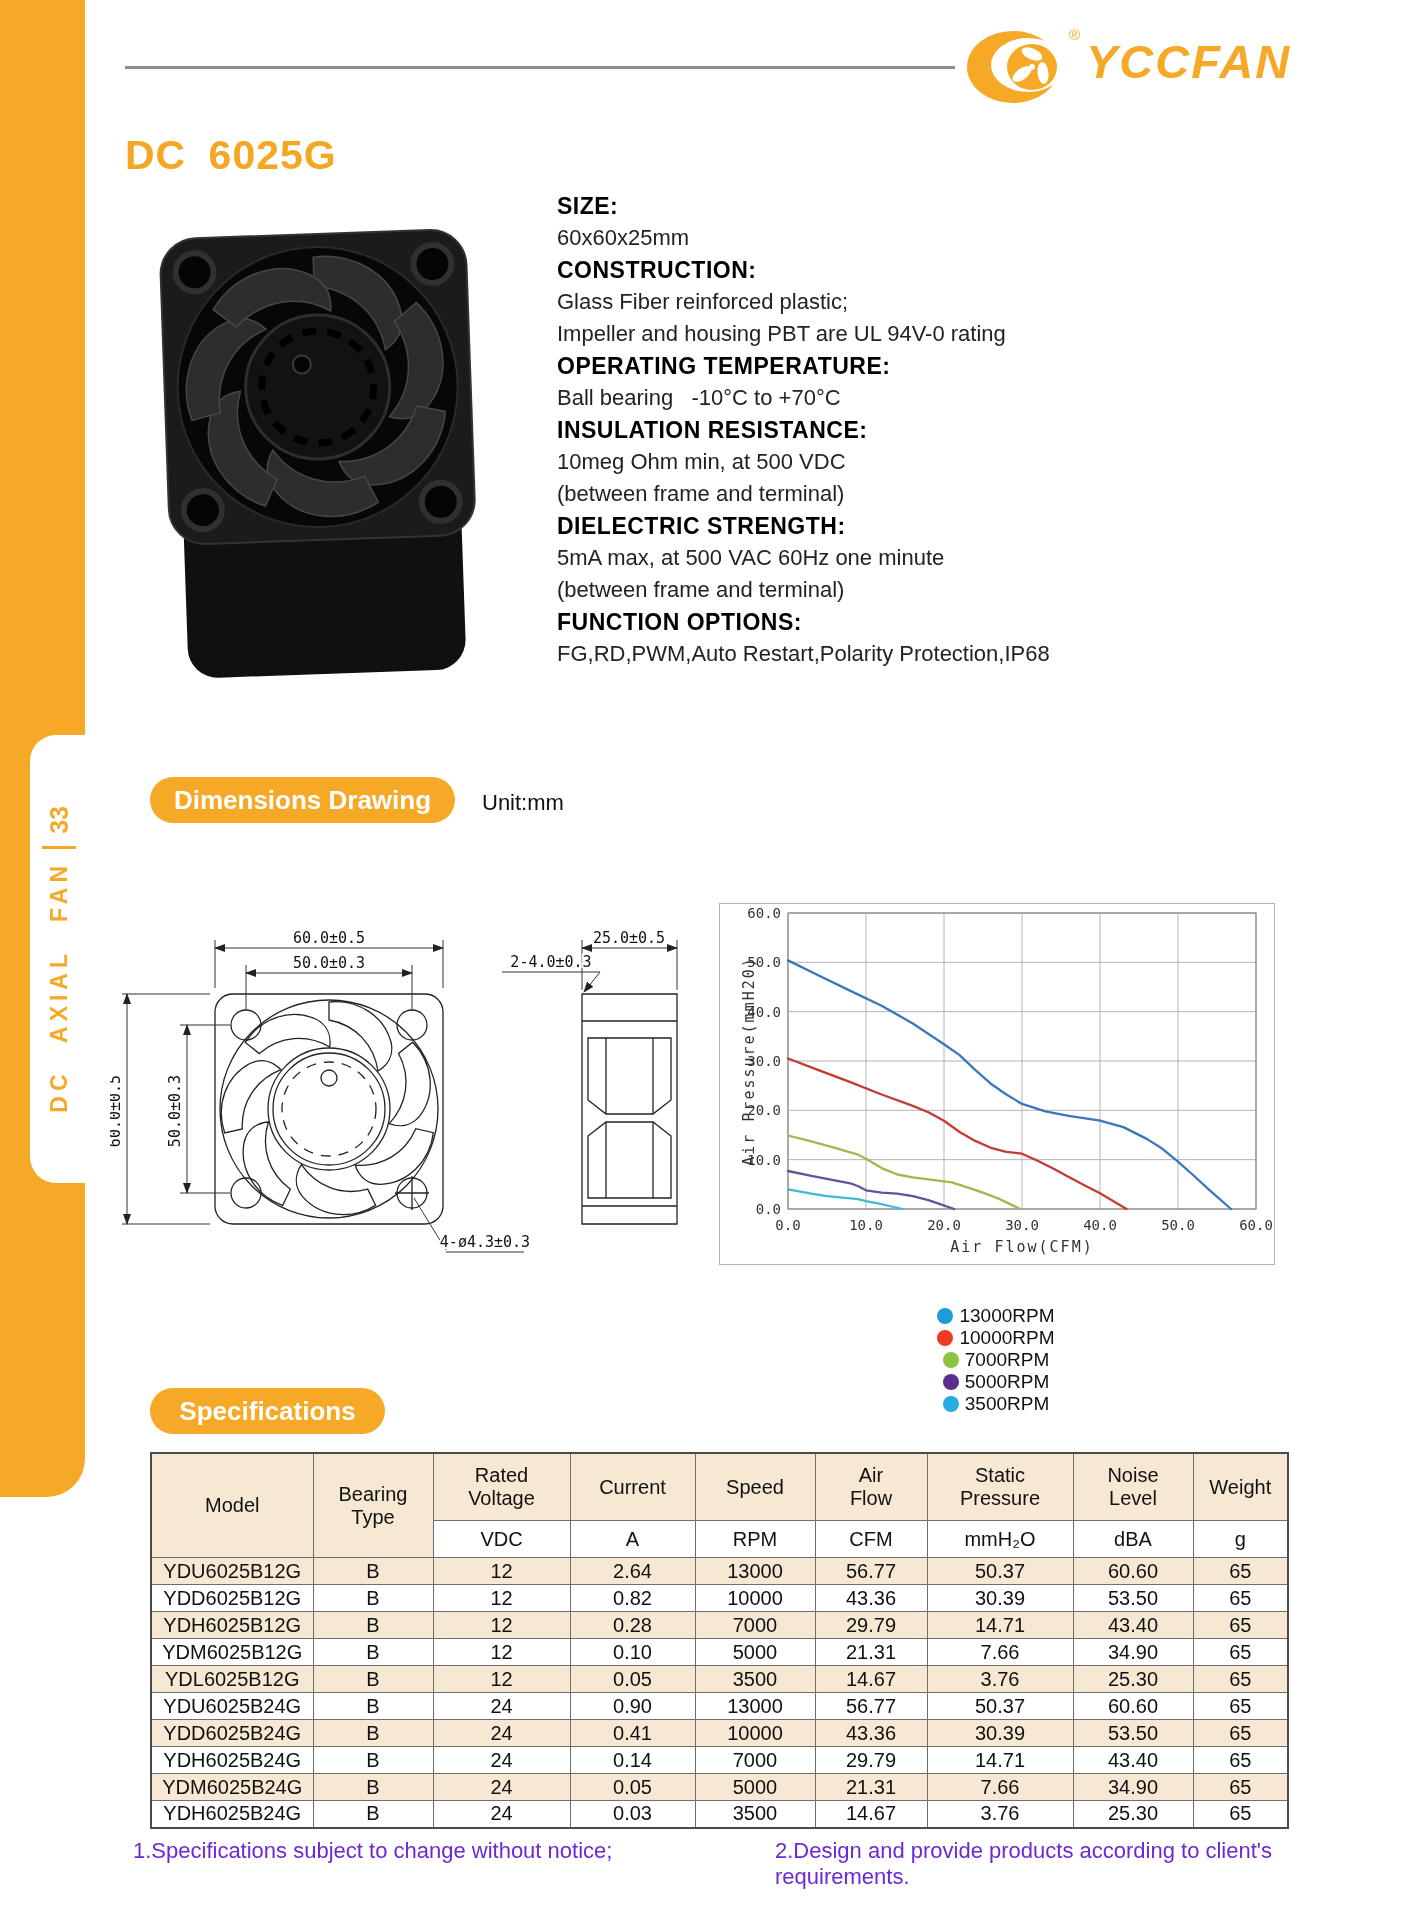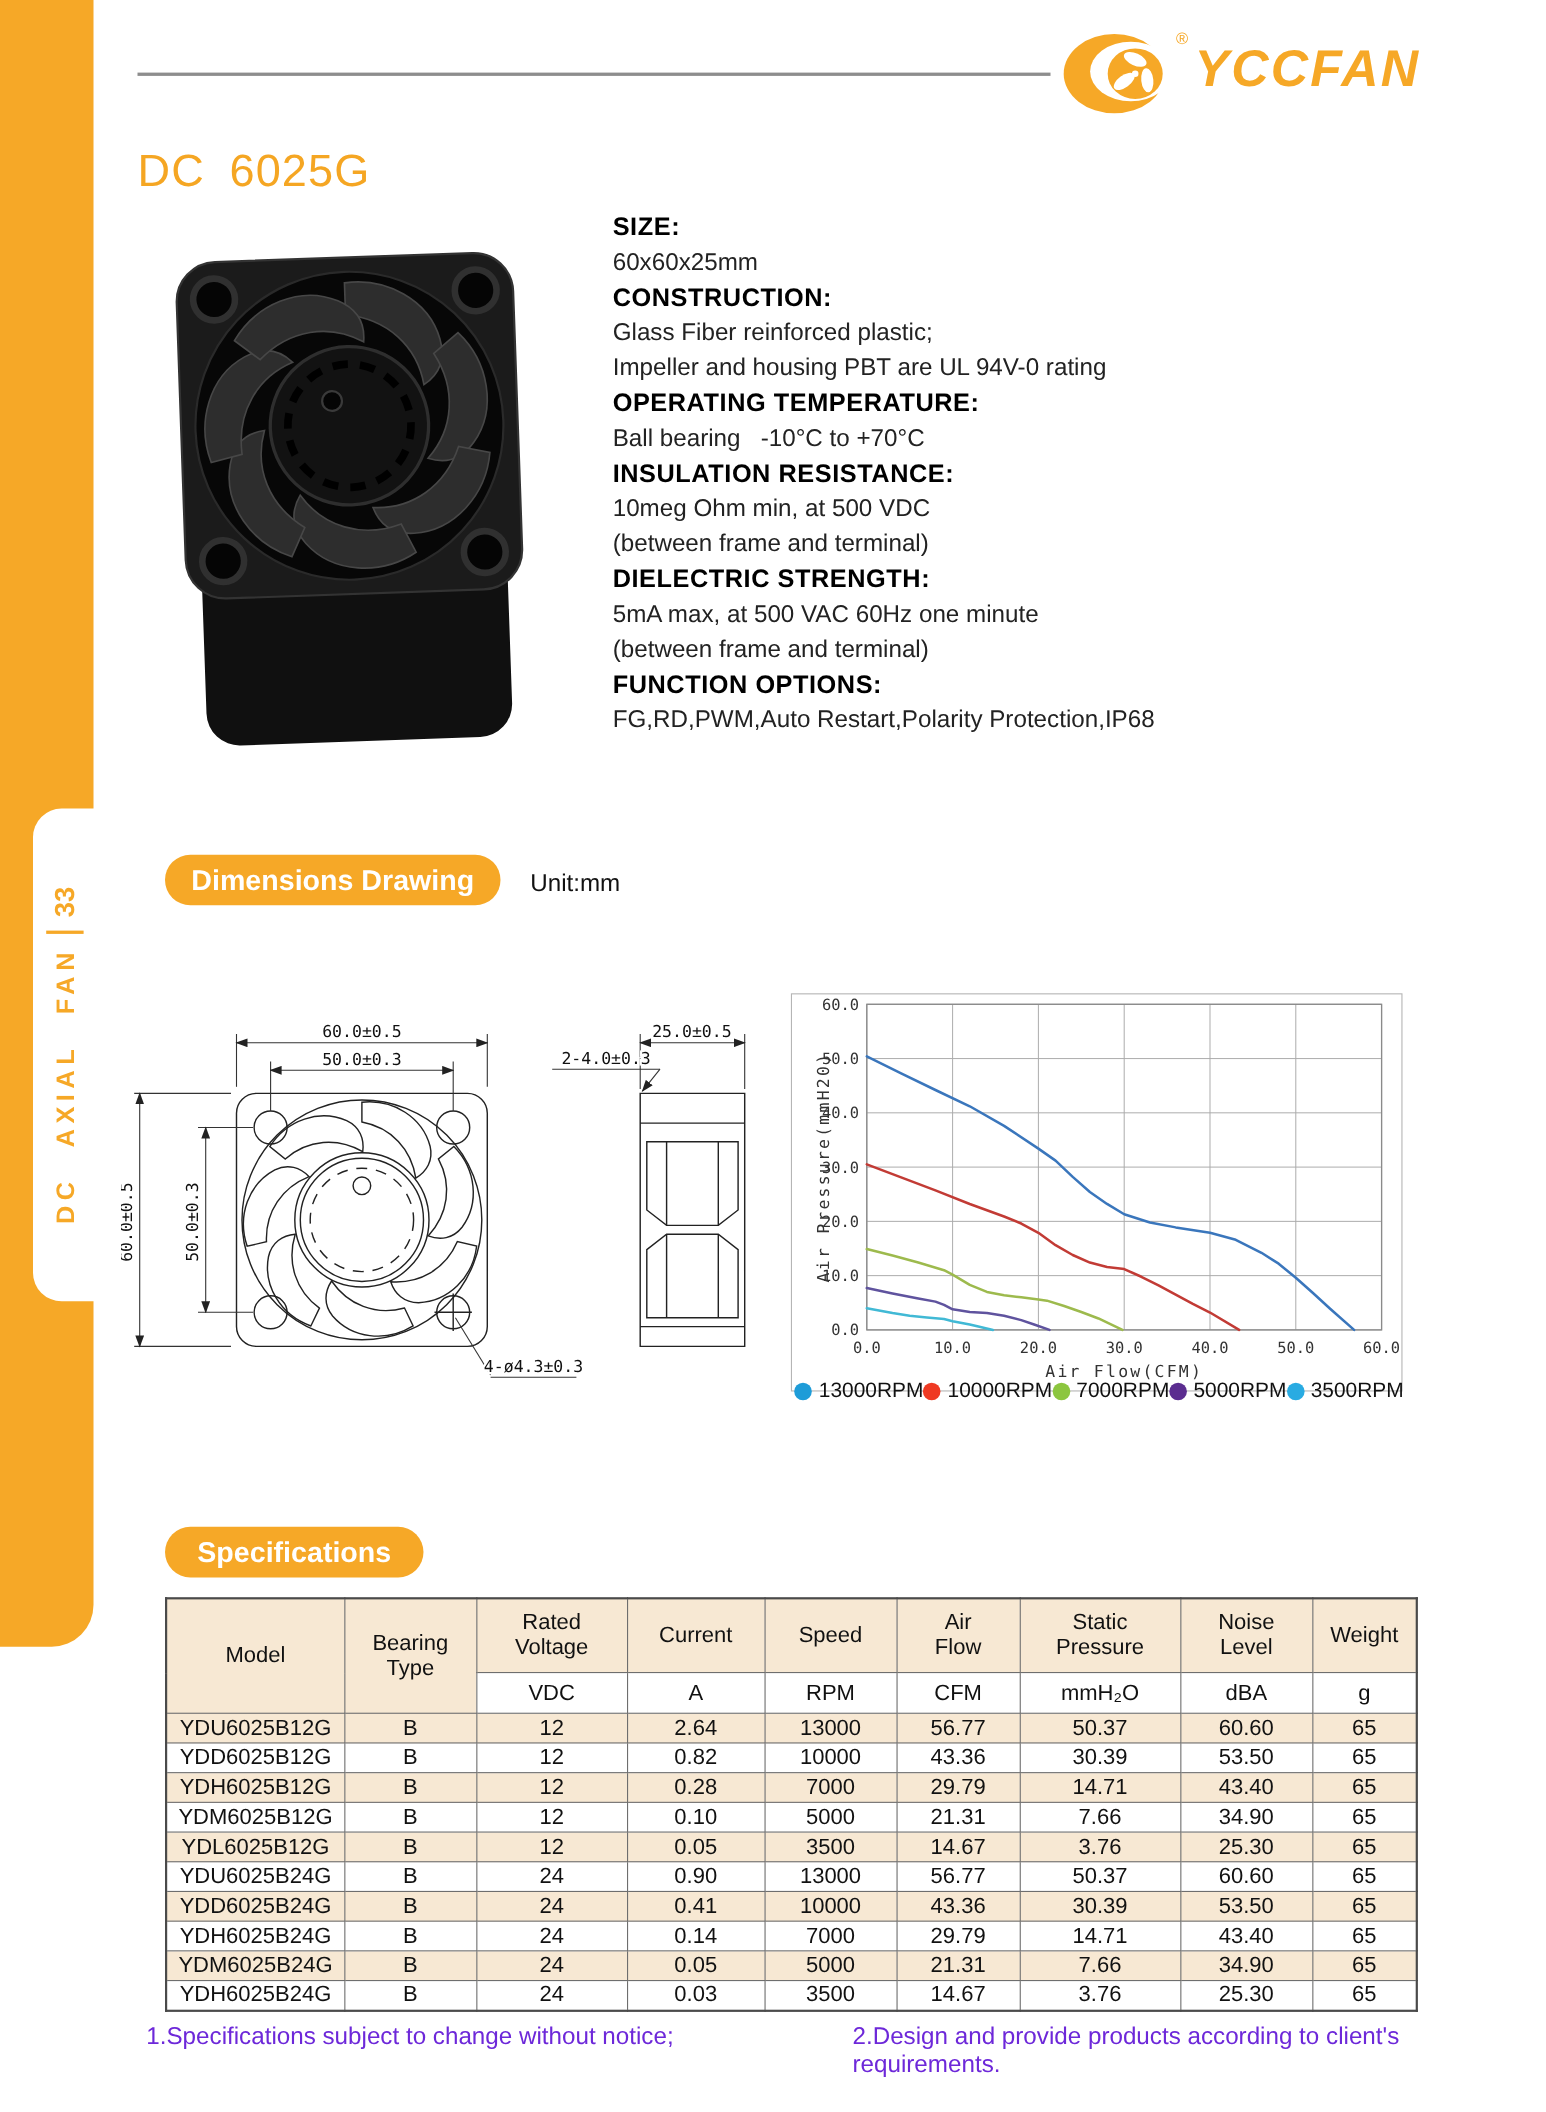--- a/index.html
+++ b/index.html
@@ -13,43 +13,43 @@
             justify-content:center;gap:12px;}
   .vtxt{writing-mode:vertical-rl;transform:rotate(180deg);color:#F6A827;
         font-size:23px;font-weight:bold;letter-spacing:5px;word-spacing:16px;}
   .v33{writing-mode:vertical-rl;transform:rotate(180deg);color:#F6A827;font-size:25px;font-weight:bold;}
   .vsep{width:34px;height:3px;background:#F6A827;}
   
   .head-line{position:absolute;left:125px;top:66px;width:830px;height:3px;background:#8d8d8d;}
   .logo-svg{position:absolute;left:966px;top:24px;}
   .brand{position:absolute;left:1086px;top:34px;font-size:47px;font-weight:bold;font-style:italic;
          color:#F6A827;letter-spacing:2px;}
-  .page-title{position:absolute;left:125px;top:132px;font-size:41px;font-weight:normal;color:#F5A623;
+  .page-title{position:absolute;left:125px;top:132px;font-size:41px;font-weight:bold;color:#F5A623;
          word-spacing:10px;letter-spacing:1px;}
   
   .spec-block{position:absolute;left:557px;top:190px;width:545px;}
   .spec-label{font-size:23px;font-weight:bold;color:#000000;line-height:32px;letter-spacing:.5px;}
   .spec-line{font-size:22px;color:#222;line-height:32px;}
   
   .badge{position:absolute;height:46px;background:#F6A827;border-radius:23px;color:#fff;
          font-size:26px;font-weight:bold;display:flex;align-items:center;justify-content:center;}
   .badge-dim{left:150px;top:777px;width:305px;}
   .badge-cur{left:733px;top:777px;width:285px;}
   .badge-spec{left:150px;top:1388px;width:235px;}
   .unit-note{position:absolute;left:482px;top:790px;font-size:22px;color:#111;}
   
   .draw-svg{position:absolute;left:110px;top:888px;}
   .draw-svg path,.draw-svg rect,.draw-svg circle,.draw-svg line,.draw-svg polyline{vector-effect:non-scaling-stroke;}
   .dtxt{font-family:"DejaVu Sans Mono",monospace;font-size:15px;fill:#111;paint-order:stroke;stroke:#fff;stroke-width:4px;}
   
   .chart-box{position:absolute;left:719px;top:903px;width:554px;height:360px;border:1px solid #b5b5b5;background:#fff;}
   .ctick{font-family:"DejaVu Sans Mono",monospace;font-size:14px;fill:#333;}
   .caxis{font-family:"DejaVu Sans Mono",monospace;font-size:15px;fill:#333;letter-spacing:2px;}
-  .legend{position:absolute;left:716px;top:1254px;width:560px;display:flex;align-items:center;
-          justify-content:flex-end;}
+  .legend{position:absolute;left:716px;top:1305px;width:560px;display:flex;align-items:center;
+          justify-content:flex-start;flex-direction:column;}
   .legend-item{display:flex;align-items:center;gap:6px;}
   .legend-dot{width:16px;height:16px;border-radius:50%;display:inline-block;}
   .legend-label{font-size:19px;color:#111;font-weight:500;}
   
   .spec-table{position:absolute;left:150px;top:1452px;width:1137px;border-collapse:collapse;
               table-layout:fixed;border:2px solid #4a4a4a;}
   .spec-table th,.spec-table td{border:1px solid #6e6e6e;text-align:center;font-weight:normal;
               color:#111;padding:0;}
   .spec-table col.c1{width:162px}.spec-table col.c2{width:120px}.spec-table col.c3{width:137px}
   .spec-table col.c4{width:125px}.spec-table col.c5{width:120px}.spec-table col.c6{width:112px}

